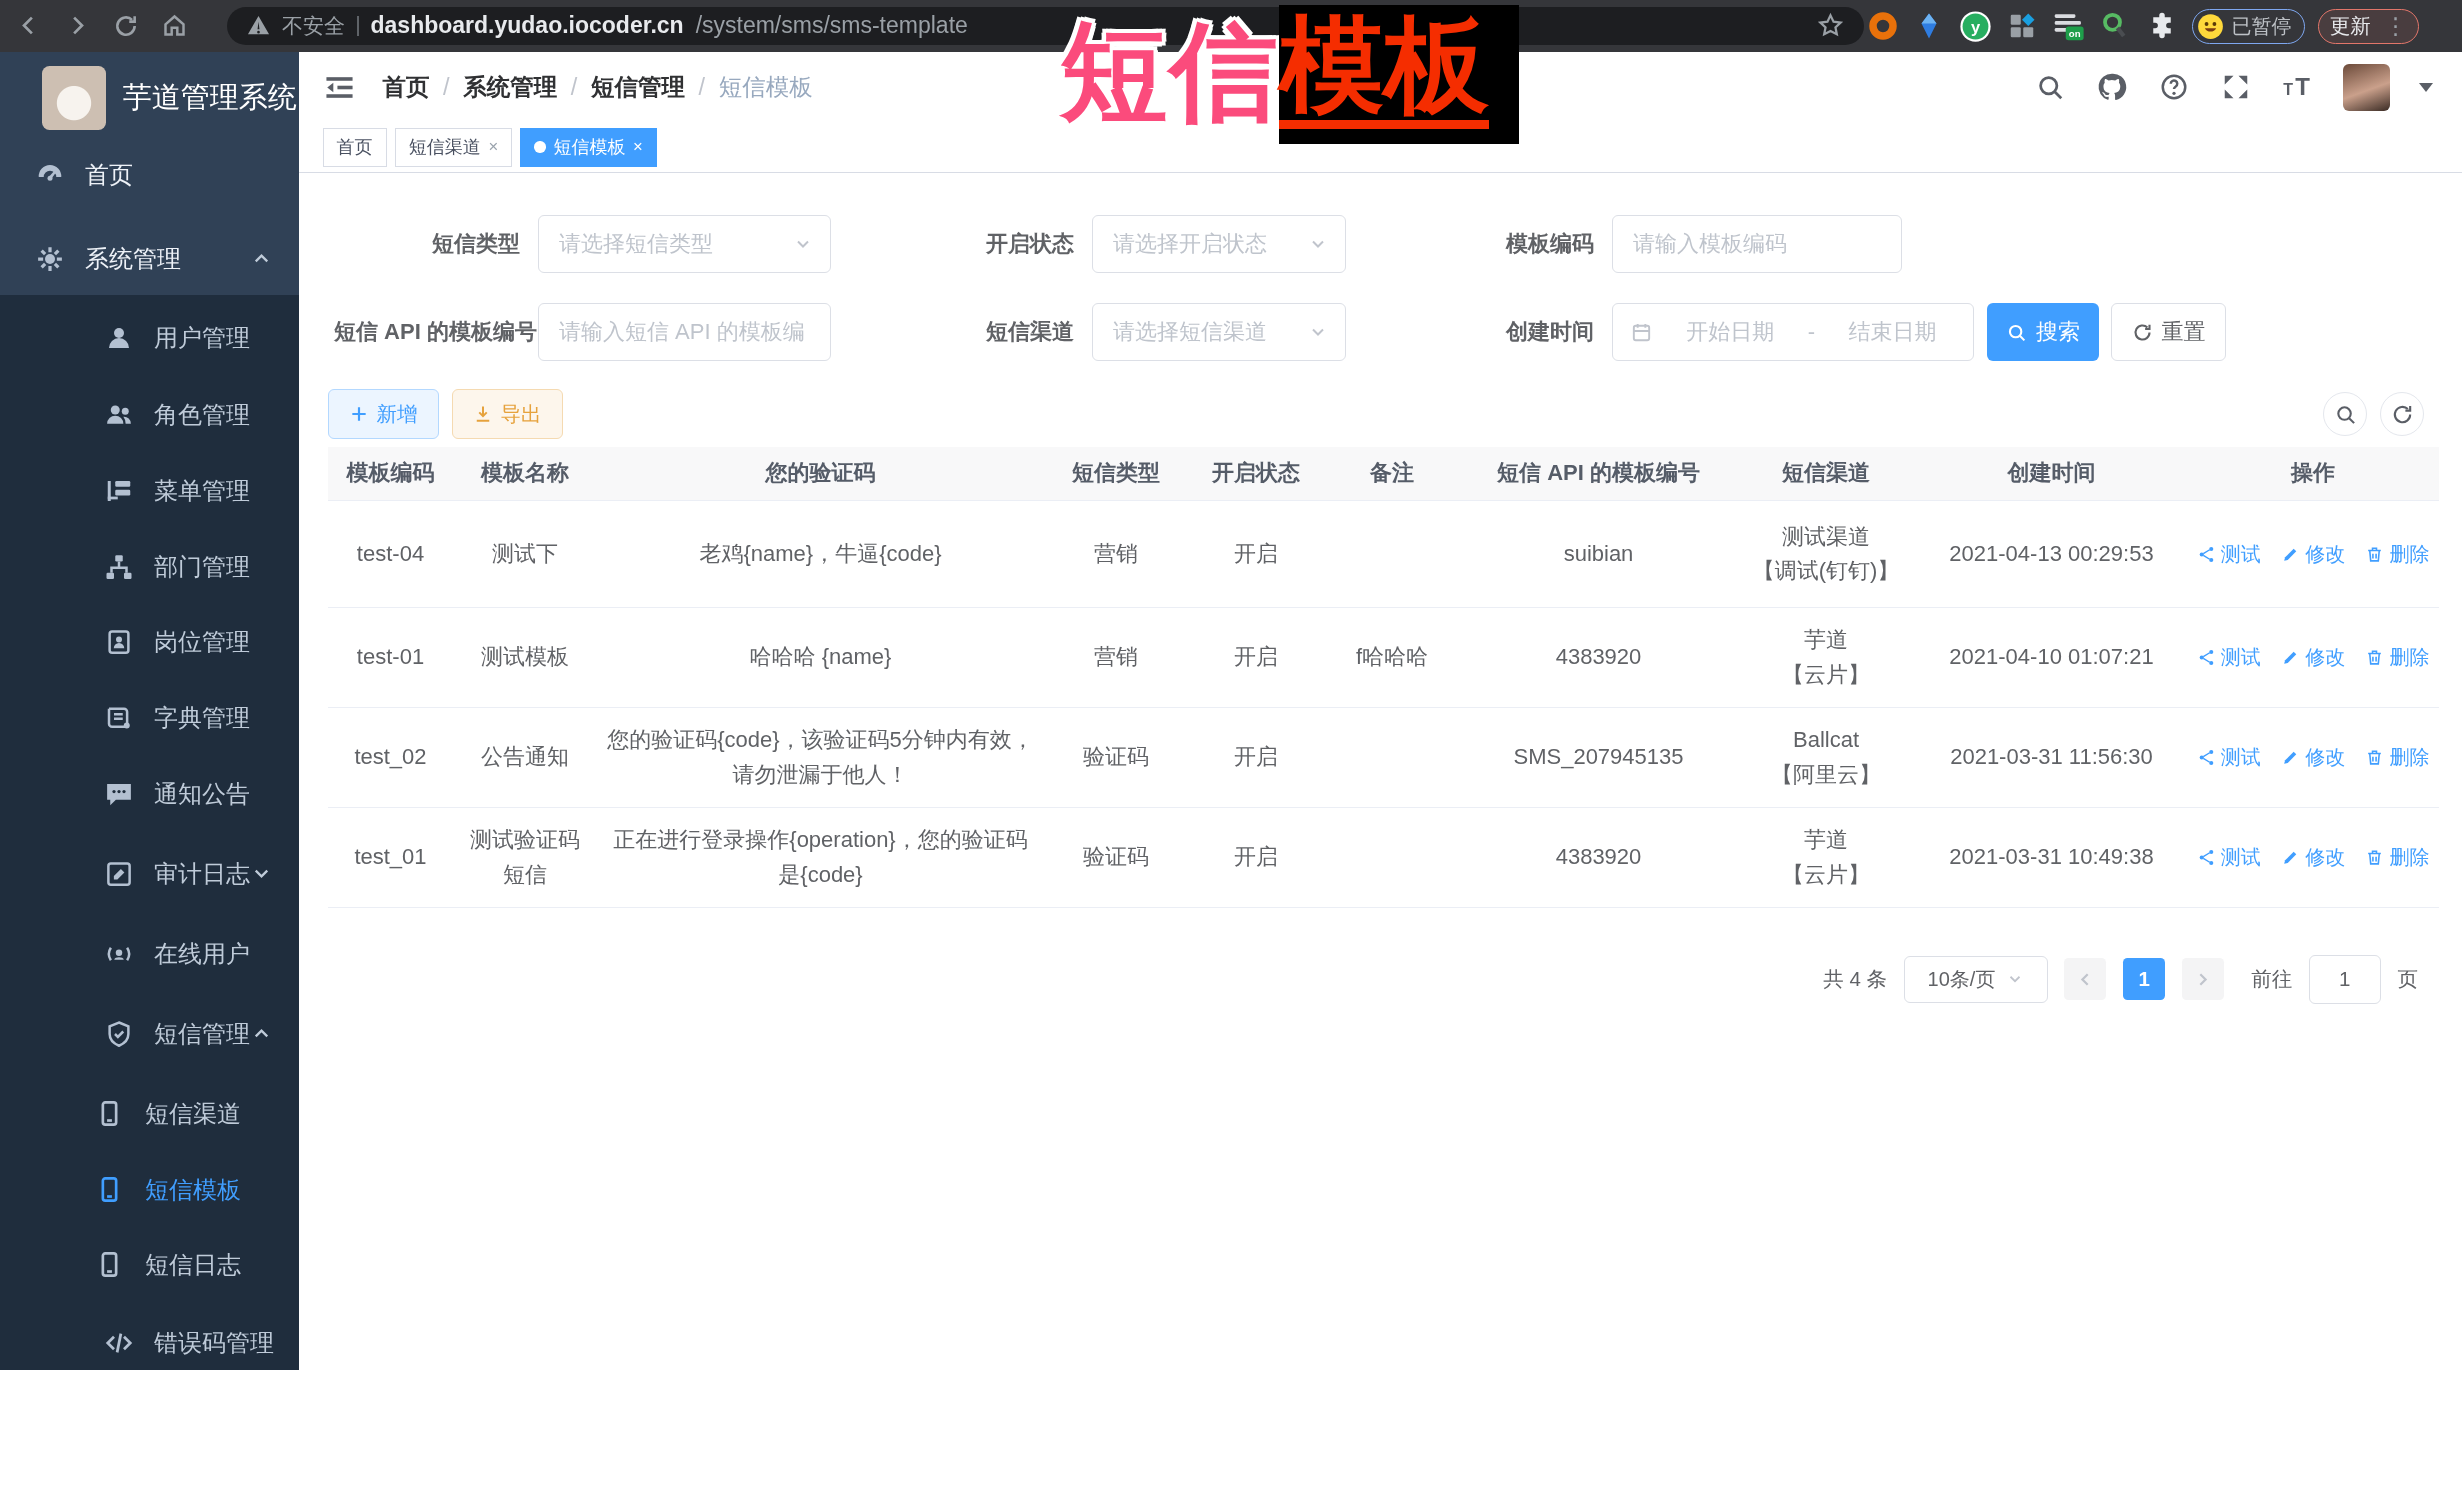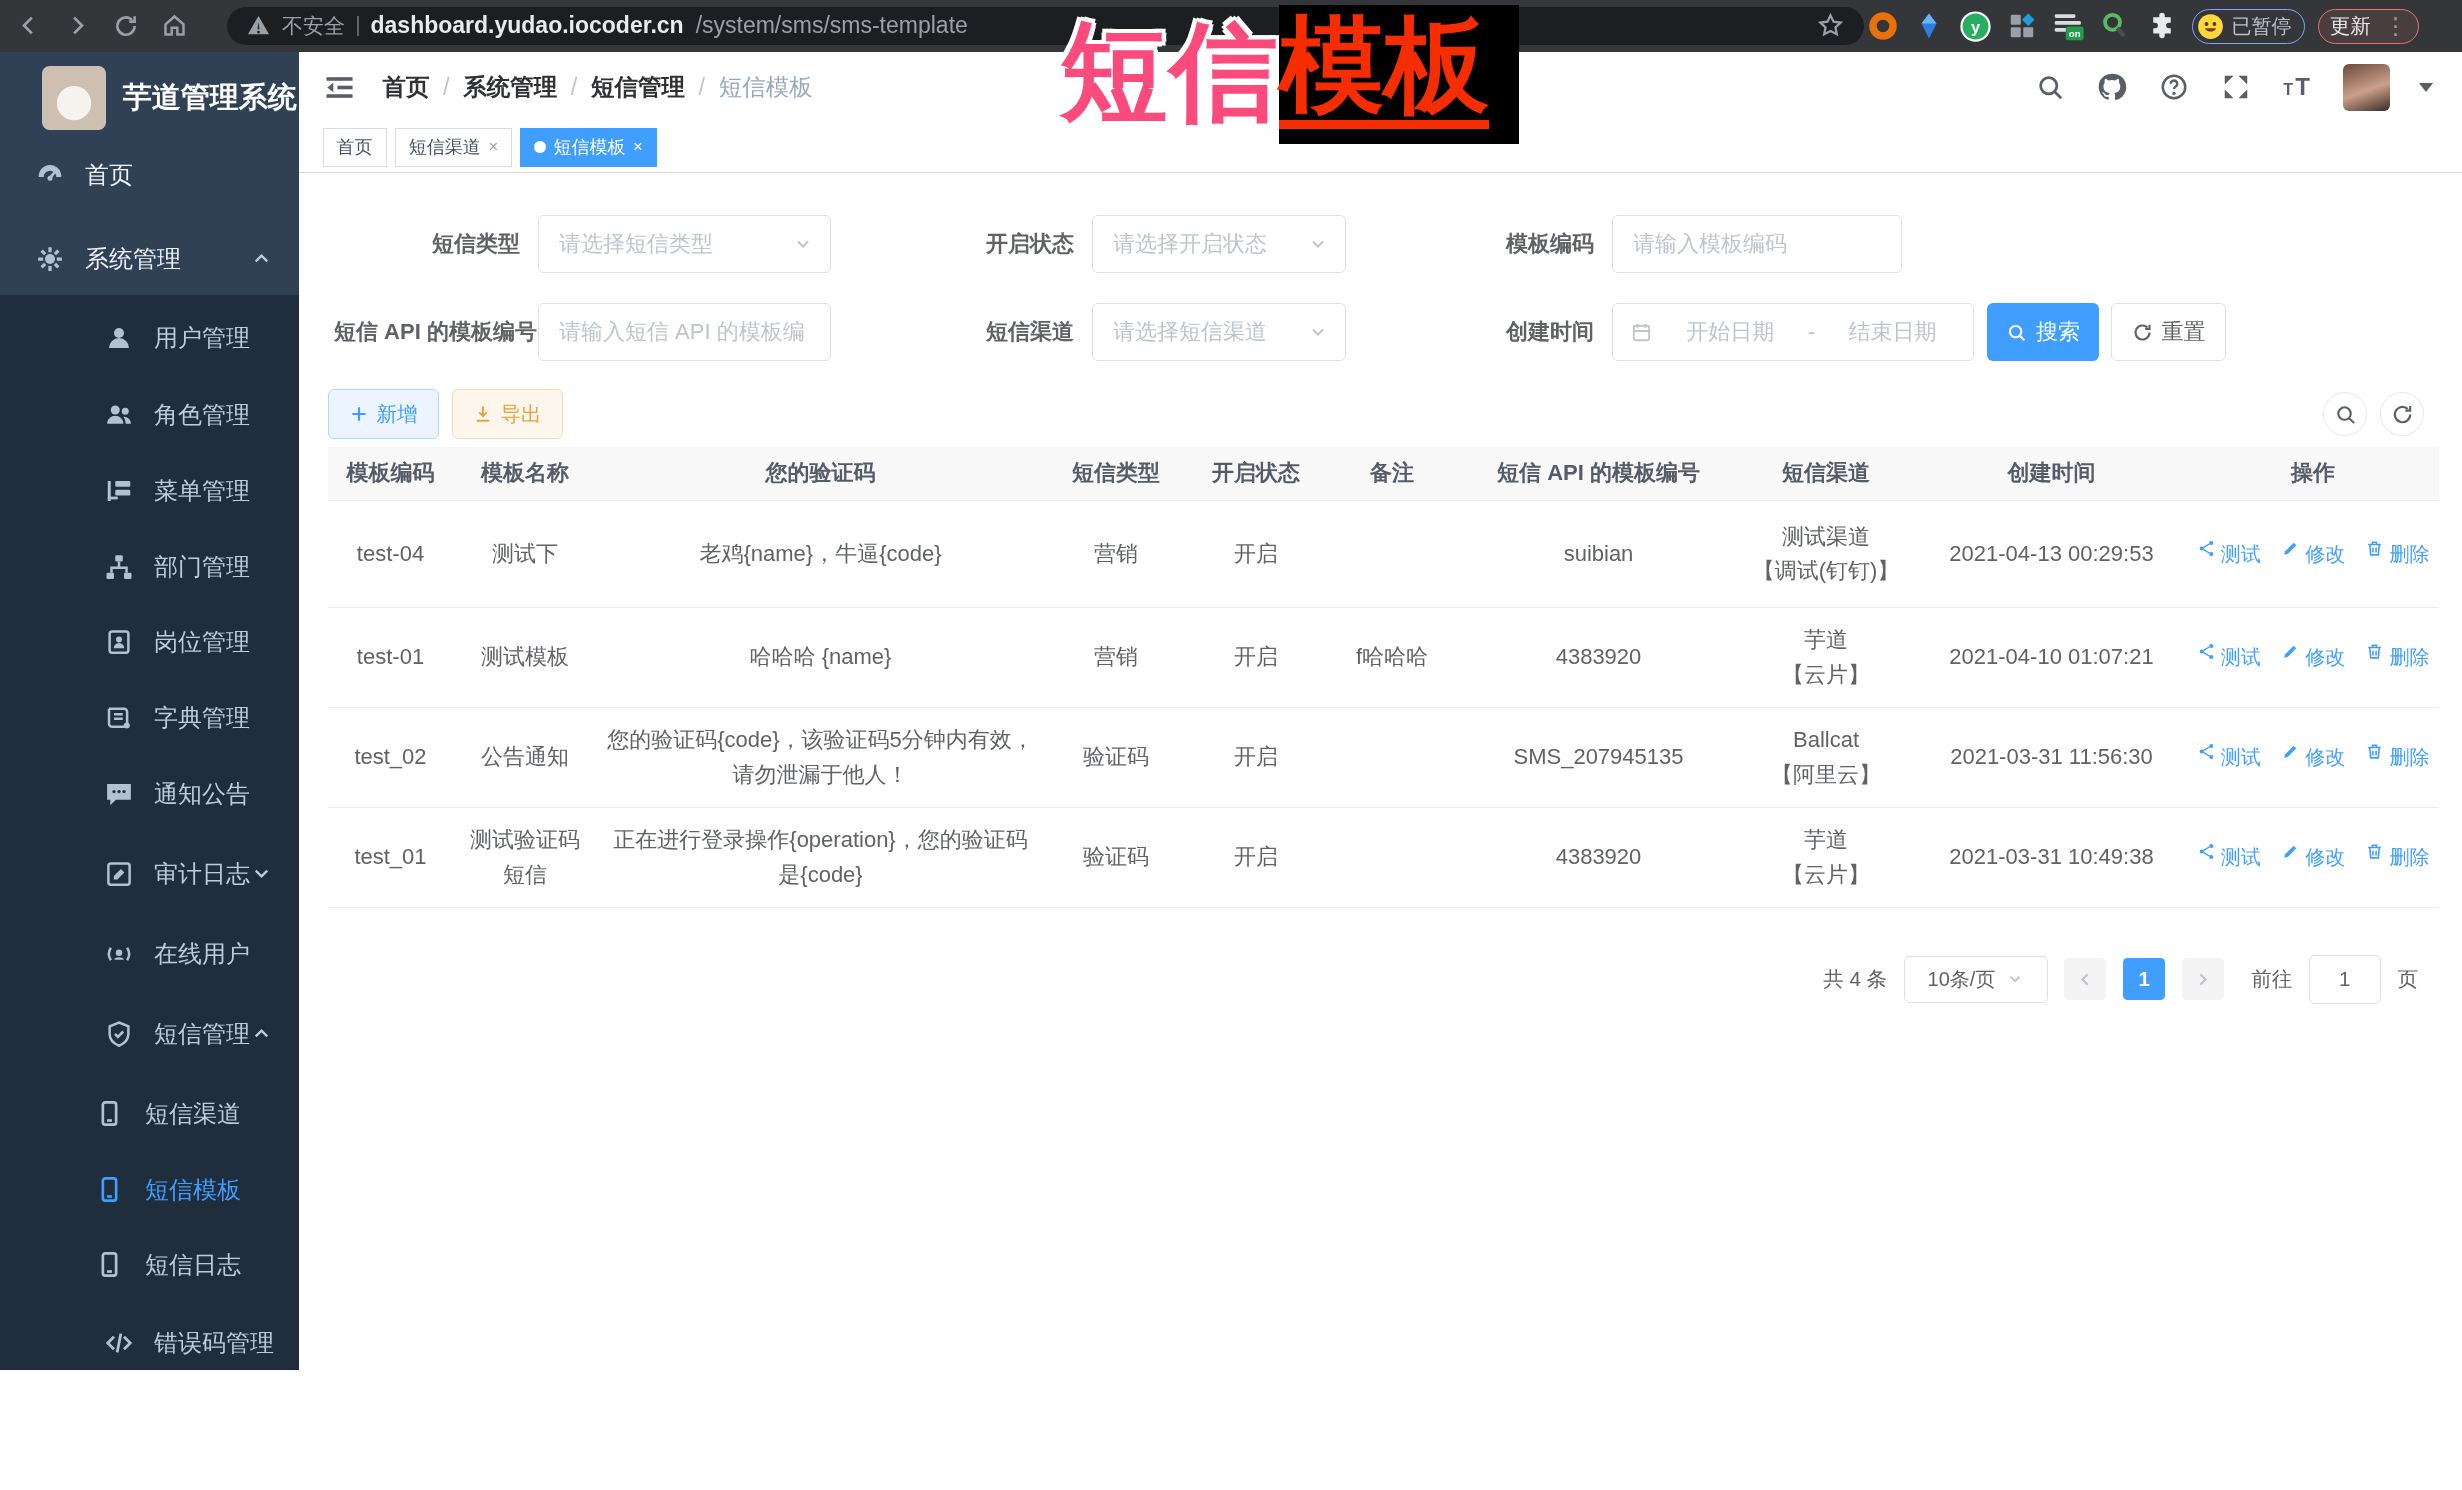--- a/index.html
+++ b/index.html
@@ -24,21 +24,21 @@
   .pill.paused{border:1.5px solid #7ea7f0;padding:2.3px 12px 2.3px 3.8px;color:#bdc1c6;font-size:20px}
   .pill.update{border:1.5px solid #e2766a;padding:0 10.6px;color:#e8eaed;font-size:20.5px;background:rgba(226,118,106,.12)}
   .pill .dots{color:#9aa0a6;font-size:23px;margin-left:6px}
 
   
   .sidebar{position:absolute;left:0;top:52px;width:299px;height:1438px;background:#304156}
   .submenu-bg{position:absolute;left:0;top:243px;width:299px;height:1088px;background:#1f2d3d}
   .logo-row{position:absolute;left:0;top:12px;width:299px;height:68px;display:flex;align-items:center;gap:16.7px;padding-left:42px;box-sizing:border-box}
   .logo-img{width:64px;height:64px;border-radius:7.6px;flex:none;
             background:radial-gradient(circle at 50% 58%,#f7f3ee 0 34%,#cdbfb2 36% 100%)}
-  .logo-title{color:#fff;font-size:29px;font-weight:700;white-space:nowrap}
+  .logo-title{color:#fff;font-size:29px;font-weight:400;white-space:nowrap}
   .mi{position:absolute;left:0;width:299px;height:73px;display:flex;align-items:center;gap:20px;cursor:pointer}
   .mi .ico{width:30px;height:30px;color:#b3c0d1;flex:none}
   .mi .ml{font-size:24px;color:#bfcbd9;white-space:nowrap}
   .mi.l1{padding-left:35px;box-sizing:border-box}
   .mi.l1 .ml{color:#eef2f8}
   .mi.l2{padding-left:104px;box-sizing:border-box}
   .mi.l3{padding-left:95px;box-sizing:border-box}
   .mi.active .ml,.mi.active .ico{color:#409eff}
   .chev{position:absolute;right:26px;width:23px;height:23px;color:#bfcbd9}
 
@@ -95,21 +95,21 @@
 
   
   .tbl{position:absolute;left:29px;top:274px;width:2111px}
   .thead{display:flex;background:#f8f8f9;height:53px;align-items:center;font-size:22px;font-weight:700;color:#555c68;
          border-bottom:1.5px solid #ebeef5}
   .trow{display:flex;min-height:99px;align-items:center;border-bottom:1.5px solid #ebeef5;font-size:22px;color:#606266}
   .c{display:flex;align-items:center;justify-content:center;text-align:center;box-sizing:border-box;padding:7.6px 9px;line-height:1.55;flex:none;flex-direction:column}
   .c0{width:125px}.c1{width:144px}.c2{width:447px}.c3{width:144px}.c4{width:136px}
   .c5{width:136px}.c6{width:277px}.c7{width:178px}.c8{width:273px}.c9{width:250px}
   .ops{flex-direction:row;gap:20px}
-  .alink{display:inline-flex;gap:5.3px;color:#409eff;font-size:20px;cursor:pointer;white-space:nowrap}
+  .alink{display:inline-flex;align-items:center;gap:5.3px;color:#409eff;font-size:20px;cursor:pointer;white-space:nowrap}
   .aic{width:19px;height:19px}
 
   
   .pager{position:absolute;top:781px;right:45px;height:50px;display:flex;align-items:center;gap:16.7px;font-size:20.5px;color:#606266}
   .psel{width:144px;height:47px;border:1.5px solid #dcdfe6;border-radius:6px;display:flex;align-items:center;justify-content:center;
         gap:10.6px;font-size:20px;color:#606266;box-sizing:border-box;cursor:pointer}
   .pbtn{width:42px;height:42px;border-radius:4.5px;background:#f4f4f5;color:#c0c4cc;display:flex;align-items:center;justify-content:center;cursor:pointer}
   .pcur{width:42px;height:42px;border-radius:4.5px;background:#409eff;color:#fff;display:flex;align-items:center;justify-content:center;font-weight:700;cursor:pointer}
   .goin{width:72px;height:49px;border:1.5px solid #dcdfe6;border-radius:6px;text-align:center;font-size:20.5px;color:#606266;box-sizing:border-box;outline:none}
 

